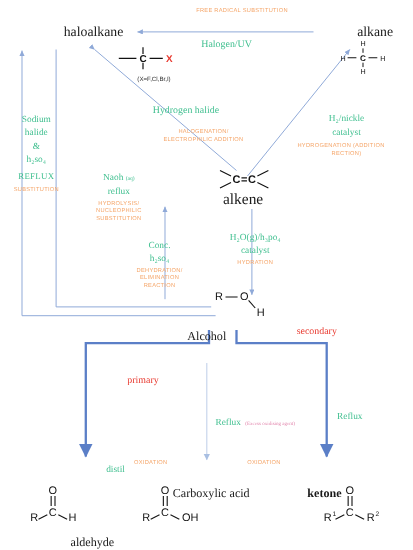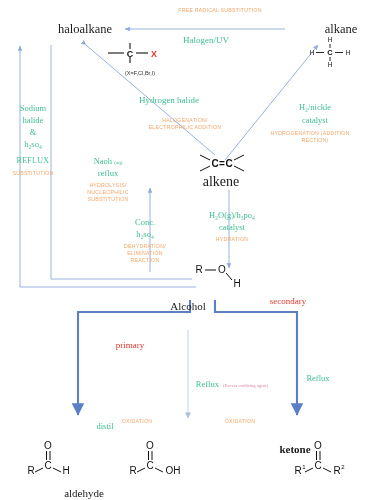--- a/index.html
+++ b/index.html
@@ -205,20 +205,21 @@
       <text x="20" y="11" font-size="10" font-family="Liberation Sans, sans-serif" fill="#111" text-anchor="middle">O</text>
       <line x1="18.5" y1="13" x2="18.5" y2="22" stroke="#111" stroke-width="1"></line>
       <line x1="22" y1="13" x2="22" y2="22" stroke="#111" stroke-width="1"></line>
       <text x="20" y="31" font-size="10" font-family="Liberation Sans, sans-serif" fill="#111" text-anchor="middle">C</text>
       <line x1="15" y1="30" x2="7" y2="34" stroke="#111" stroke-width="1"></line>
       <text x="3" y="36" font-size="10" font-family="Liberation Sans, sans-serif" fill="#111" text-anchor="middle">R</text>
       <line x1="25" y1="30" x2="33" y2="34" stroke="#111" stroke-width="1"></line>
       <text x="43" y="36" font-size="10" font-family="Liberation Sans, sans-serif" fill="#111" text-anchor="middle">OH</text>
     </svg>
   </div>
+  <div class="lbl name ctr" style="left:192px;top:443px;font-size:11px;">Carboxylic acid</div>
 
   <div class="lbl struct" style="left:282px;top:438px;width:72px;height:36px;">
     <svg width="72" height="36" viewBox="0 0 72 36">
       <text x="36" y="11" font-size="10" font-family="Liberation Sans, sans-serif" fill="#111" text-anchor="middle">O</text>
       <line x1="34.5" y1="13" x2="34.5" y2="22" stroke="#111" stroke-width="1"></line>
       <line x1="38" y1="13" x2="38" y2="22" stroke="#111" stroke-width="1"></line>
       <text x="36" y="31" font-size="10" font-family="Liberation Sans, sans-serif" fill="#111" text-anchor="middle">C</text>
       <line x1="31" y1="30" x2="23" y2="34" stroke="#111" stroke-width="1"></line>
       <text x="16" y="36" font-size="10" font-family="Liberation Sans, sans-serif" fill="#111" text-anchor="middle">R</text>
       <text x="22" y="31" font-size="6" font-family="Liberation Sans, sans-serif" fill="#111" text-anchor="middle">1</text>

